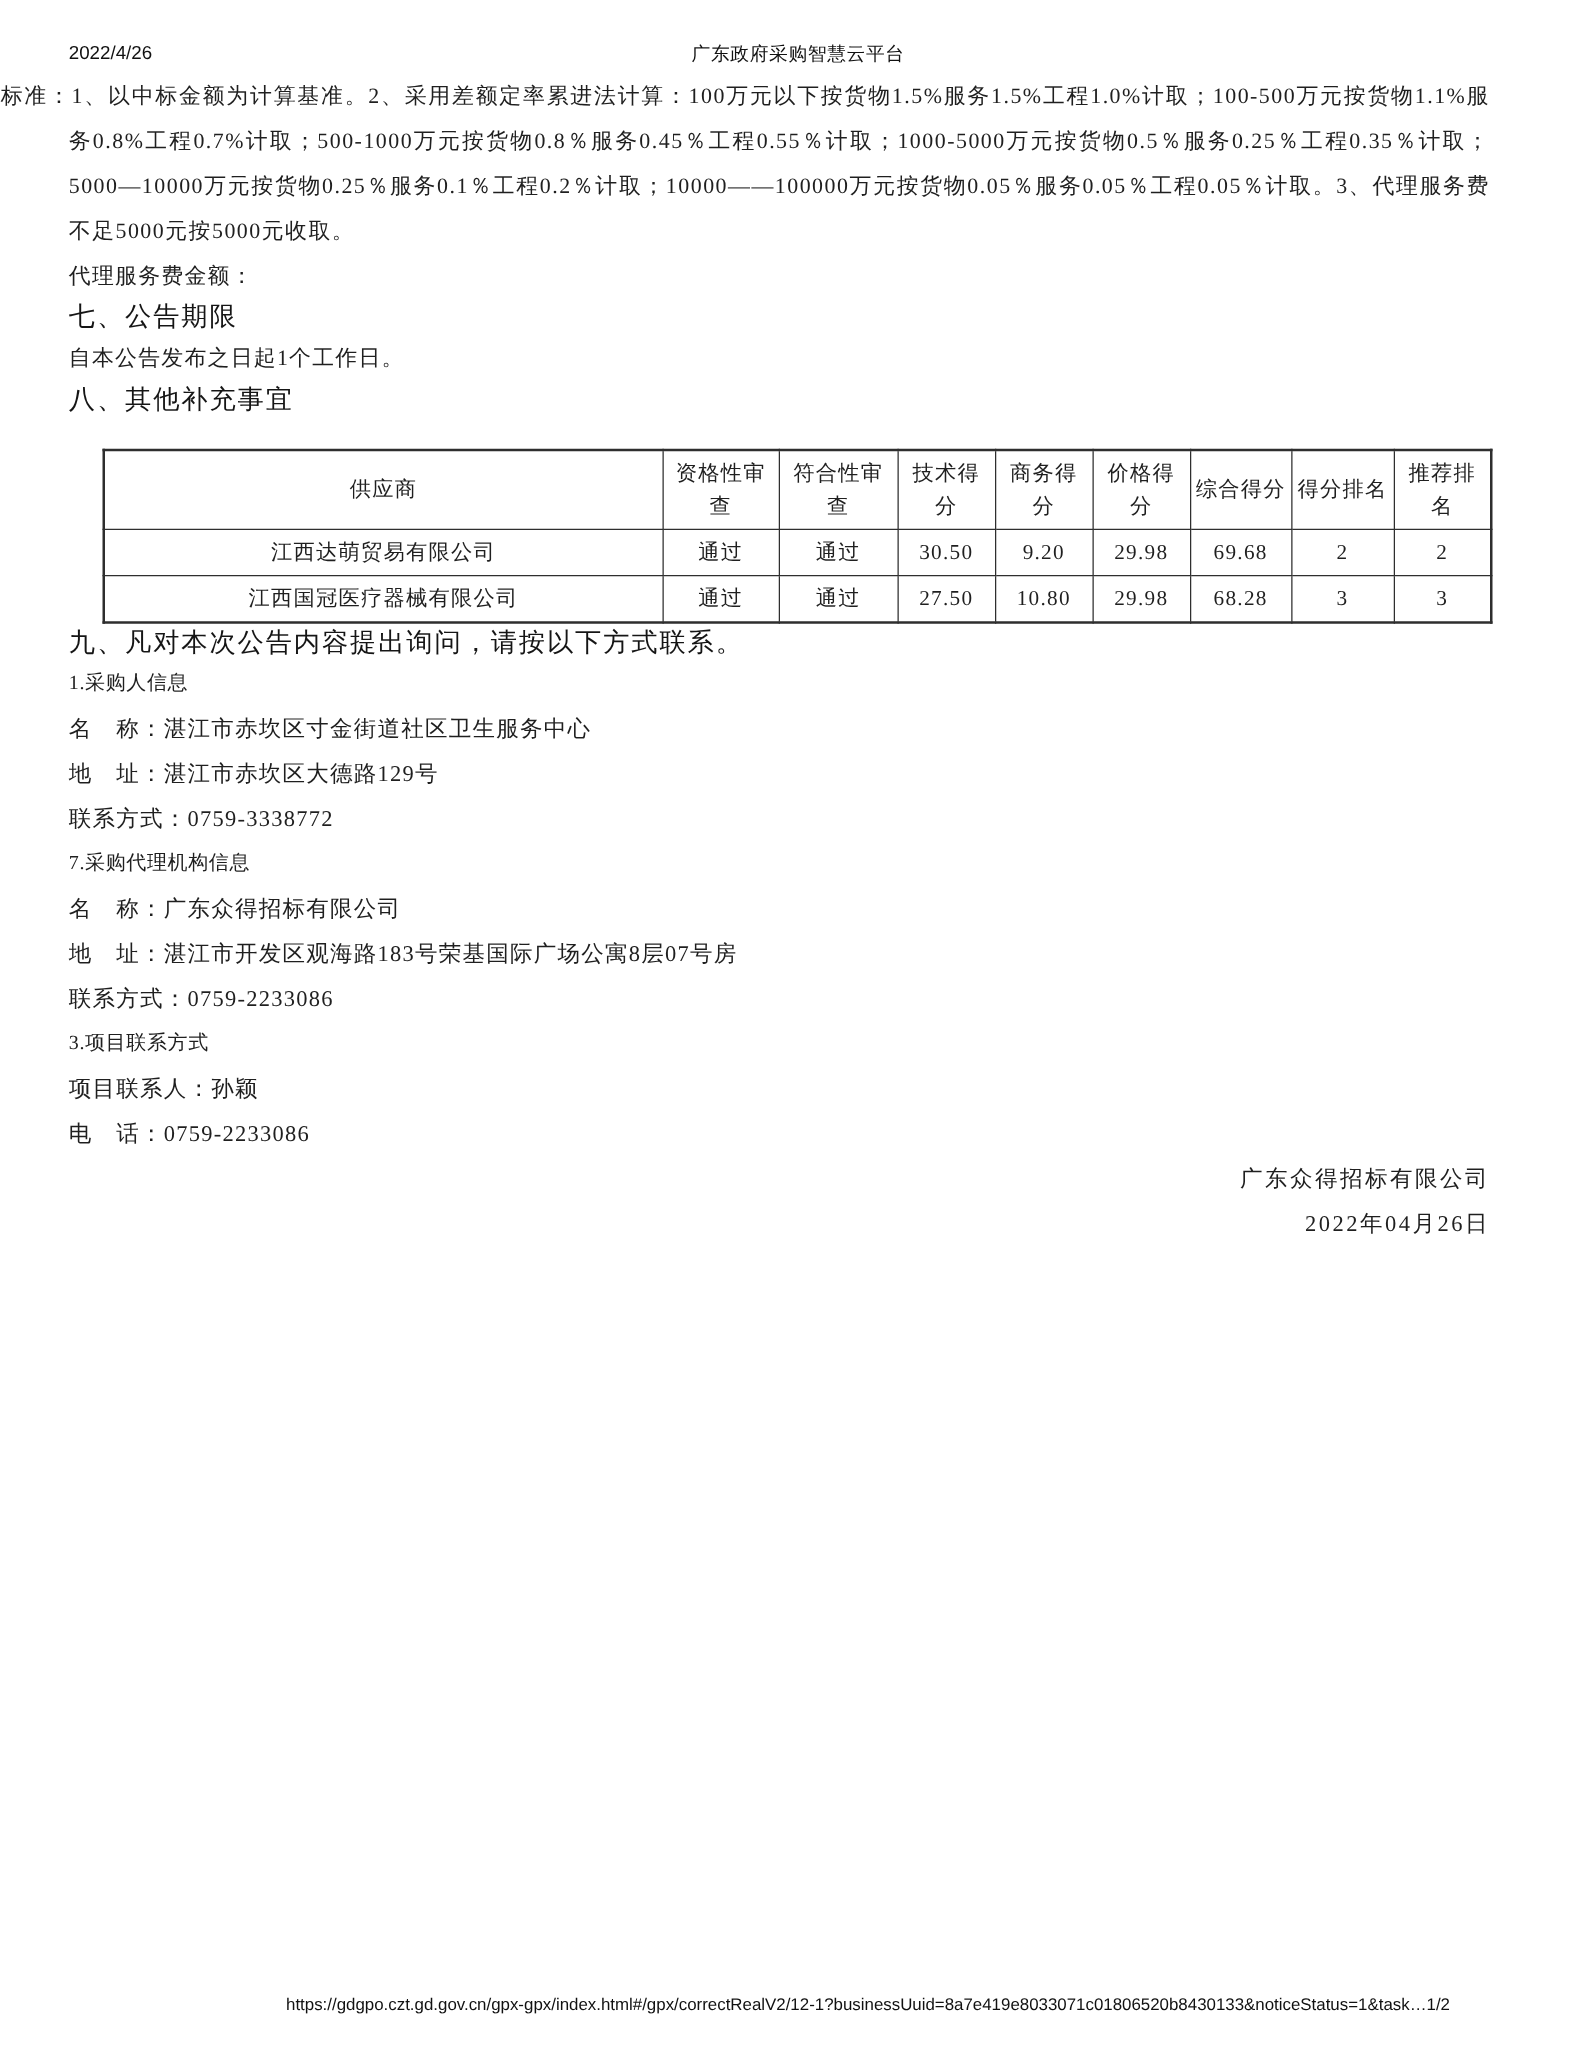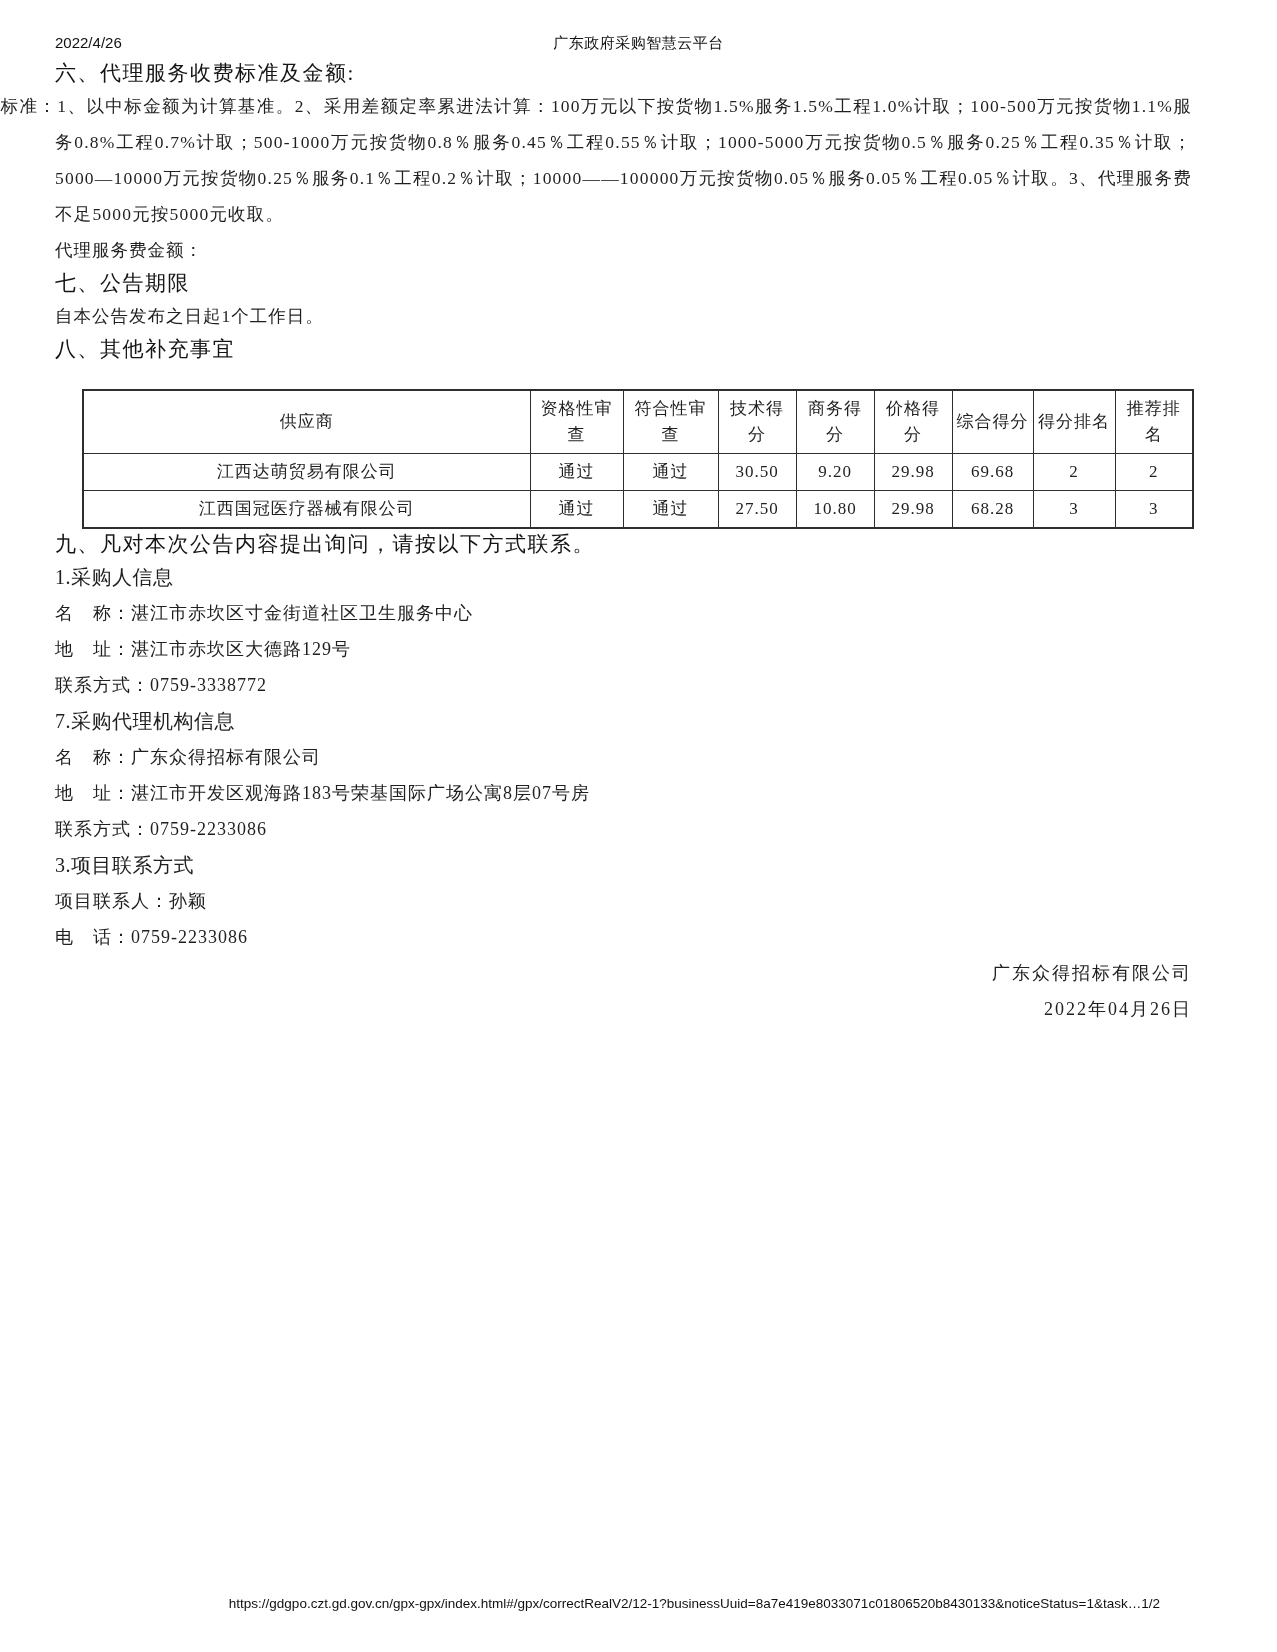--- a/index.html
+++ b/index.html
@@ -48,40 +48,39 @@
     margin:25px 0 0 27px;border-collapse:collapse;table-layout:fixed;width:1110px;
   }
   table.eval th,table.eval td{
     border:1px solid #2e2e2e;text-align:center;vertical-align:middle;
     font-weight:normal;color:#1f1f1f;overflow:hidden;
   }
   table.eval{border:2px solid #2e2e2e;}
   table.eval th{font-size:17px;line-height:26px;padding:5px 4px;letter-spacing:1px;word-break:break-all;}
   table.eval td{font-size:17px;height:36px;line-height:36px;padding:0 2px;letter-spacing:1px;}
   .mt-sec9{margin-top:32px;}
-  .num-heading{font-size:20px;margin-left:68px;letter-spacing:0.5px;}
+  .num-heading{font-size:16px;margin-left:68px;letter-spacing:0.5px;}
   .mt-h1{margin-top:10px;}
   .mt-h2{margin-top:7px;}
   .mt-h3{margin-top:6px;}
   .detail{font-size:18px;margin-left:108px;}
   .sign{ text-align:right;letter-spacing:2px;font-size:18px;}
 </style>
 </head>
 <body>
 
 <div class="page">
 
   <div class="print-header">
     <span class="ph-date">2022/4/26</span>
     <span class="ph-title">广东政府采购智慧云平台</span>
   </div>
 
   <div class="content">
 
-    <h2 class="sec-title mt-sec6">六、代理服务收费标准及金额:</h2>
 
     <p class="fee-standard"><span>代理服务费收费标准：</span><span>1、以中标金额为计算基准。2、采用差额定率累进法计算：100万元以下按货物1.5%服务1.5%工程1.0%计取；100-500万元按货物1.1%服务0.8%工程0.7%计取；500-1000万元按货物0.8％服务0.45％工程0.55％计取；1000-5000万元按货物0.5％服务0.25％工程0.35％计取；5000—10000万元按货物0.25％服务0.1％工程0.2％计取；10000——100000万元按货物0.05％服务0.05％工程0.05％计取。3、代理服务费不足5000元按5000元收取。</span></p>
 
     <p class="fee-amount-label">代理服务费金额：</p>
 
 
     <h2 class="sec-title mt-sec7">七、公告期限</h2>
 
     <p class="seven-body">自本公告发布之日起1个工作日。</p>
 

